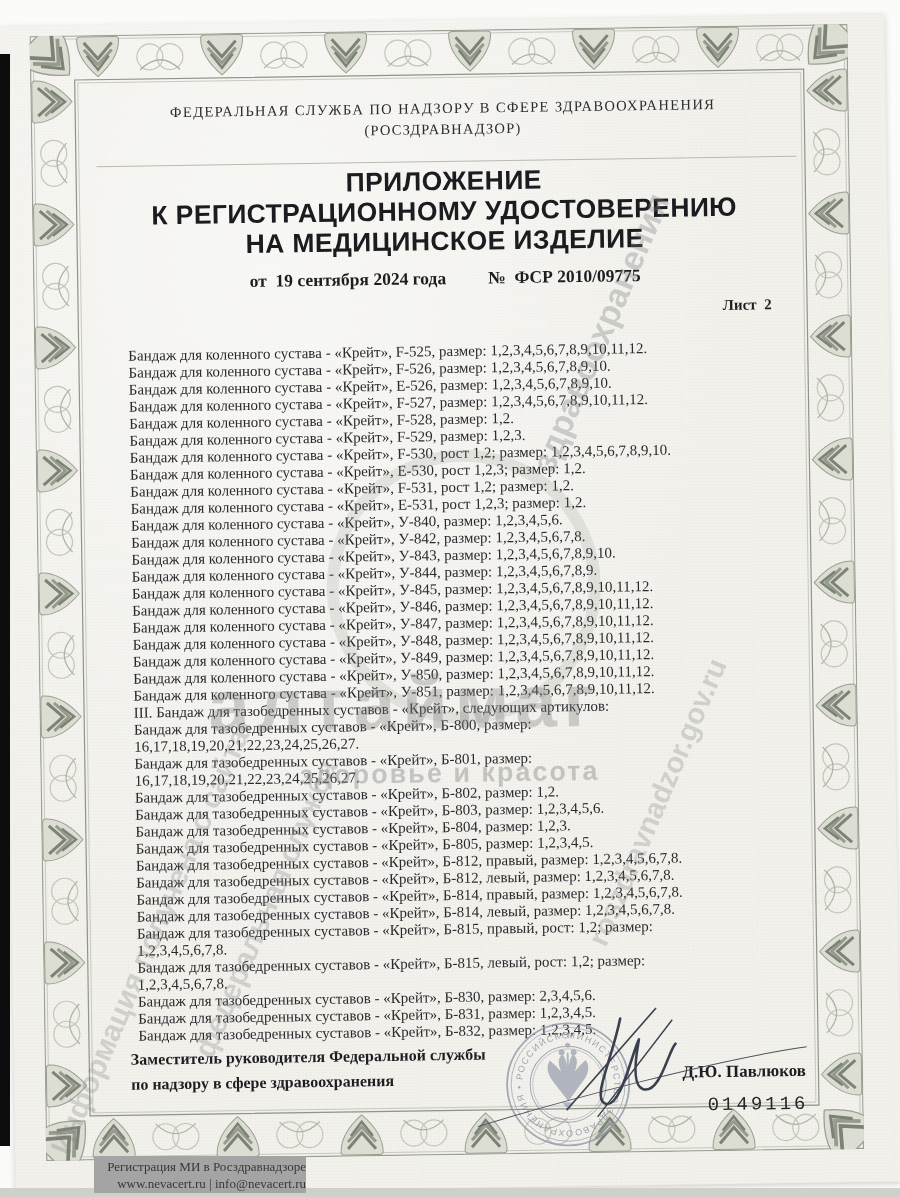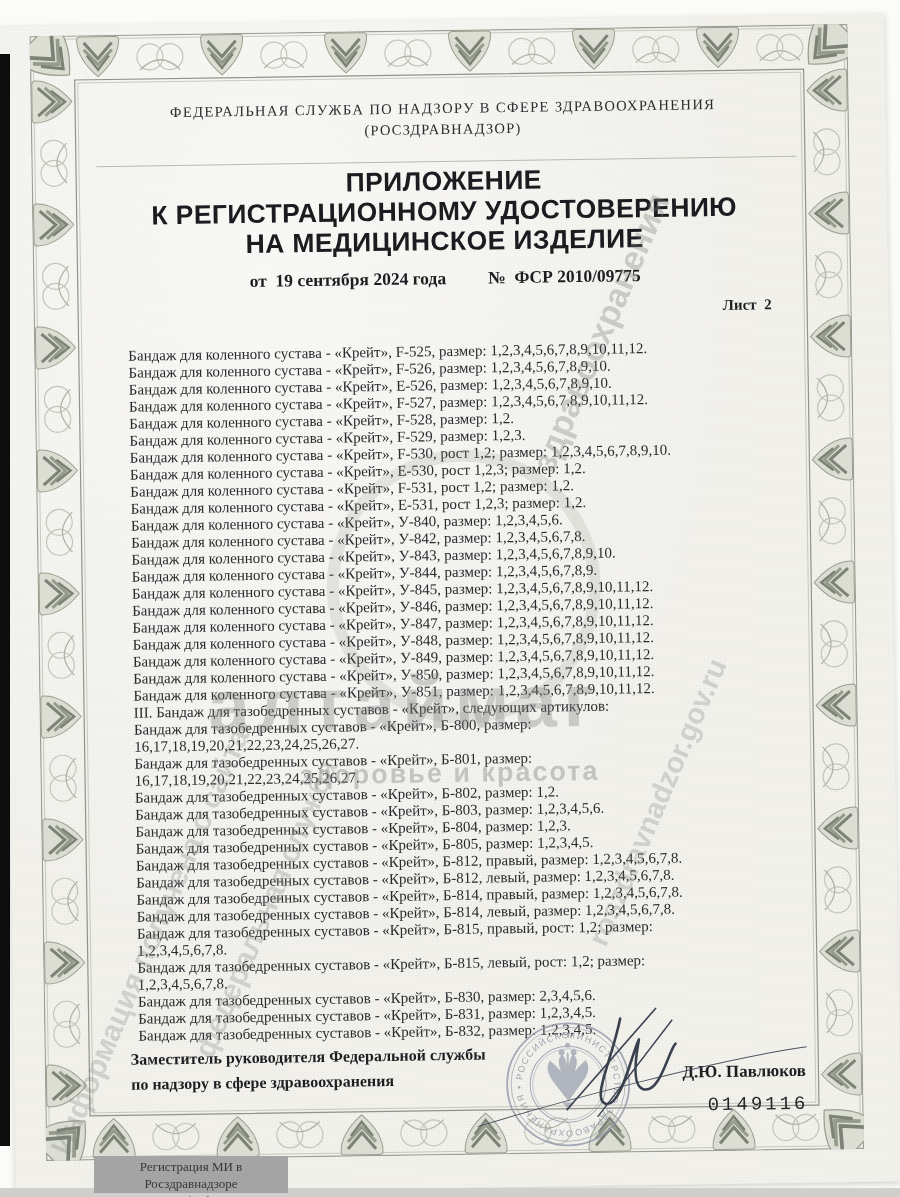--- a/index.html
+++ b/index.html
@@ -62,22 +62,22 @@
   .wm-d2{left:205px;top:1005px;}
   .wm-d3{left:555px;top:420px;font-size:34px;color:rgba(120,120,120,.33);}
   .wm-d4{left:600px;top:900px;font-size:29px;}
   .wm-ring{left:320px;top:430px;width:250px;height:250px;border-radius:50%;
           border:12px solid rgba(120,125,115,.15);}
 
   .stamp-svg{position:absolute;left:479px;top:991px;z-index:4;}
   .sig-svg{position:absolute;left:455px;top:985px;z-index:5;}
 
   
-  .footer-box{position:absolute;left:94px;top:1156px;width:194px;height:37px;z-index:10;
-          background:#a4a4a4;color:#38383a;text-align:center;
+  .footer-box{position:absolute;left:94px;top:1156px;width:212px;height:37px;z-index:10;
+          background:#a4a4a4;color:#38383a;text-align:right;
           font-size:13px;line-height:17px;padding-top:2px;box-sizing:border-box;}
 </style>
 </head>
 <body>
 
 <div class="canvas">
 
   <div class="scan-bar"></div>
   <div class="bottom-strip"></div>
 

